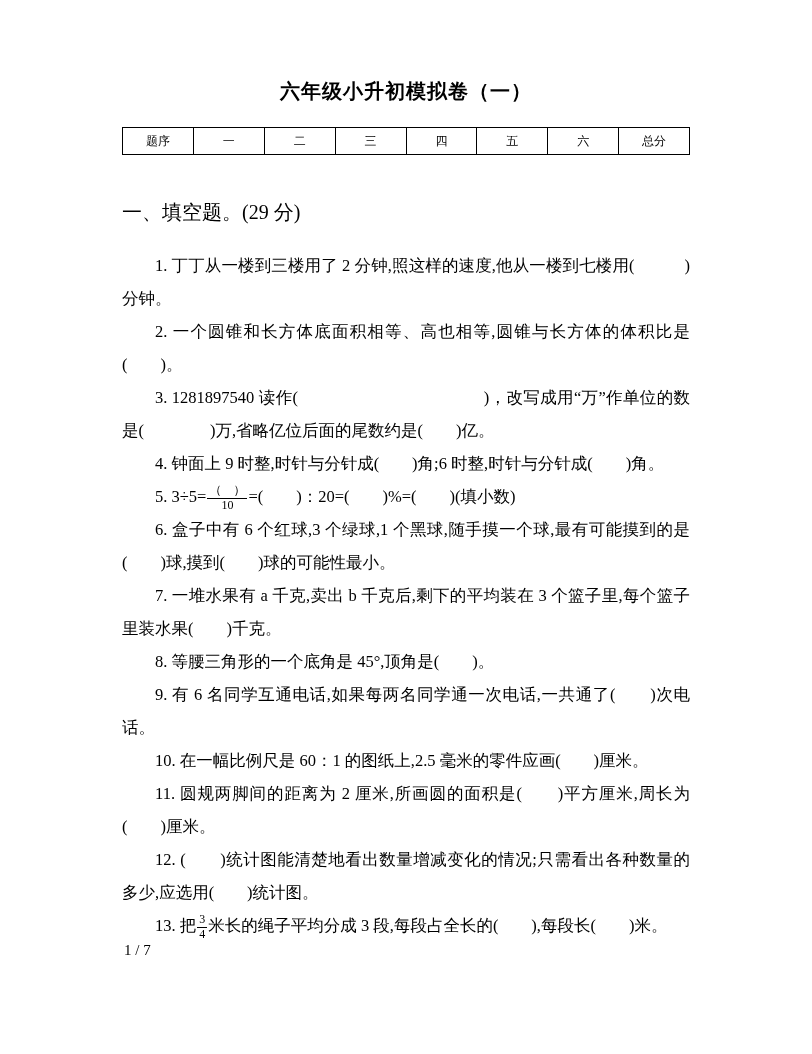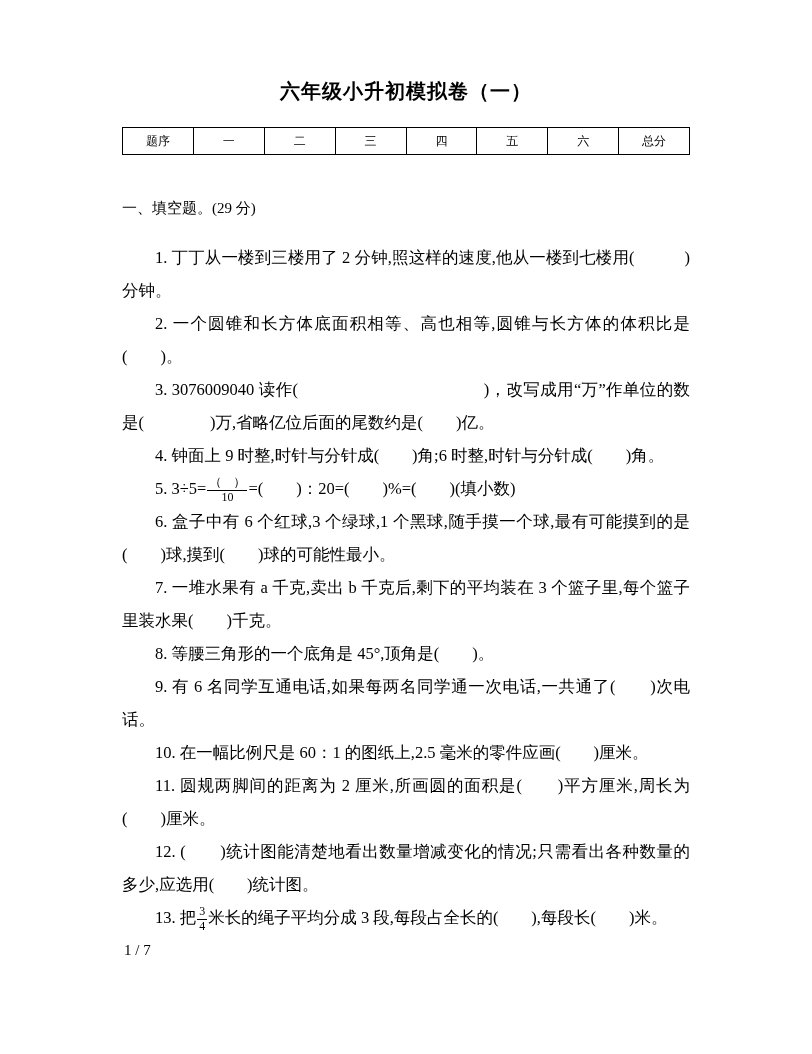--- a/index.html
+++ b/index.html
@@ -35,21 +35,21 @@
   }
   .score-table td {
     border: 1px solid #000;
     height: 27px;
     text-align: center;
     vertical-align: middle;
     font-size: 12px;
   }
 
   .section-heading {
-    font-size: 15px;
+    font-size: 20px;
     margin-top: 44px;
   }
 
   .questions { margin-top: 23px; }
   p.q {
     font-size: 16.5px;
     line-height: 33px;
     text-indent: 2em;
     text-align: justify;
   }
@@ -98,21 +98,21 @@
         <td>总分</td>
       </tr>
     </tbody>
   </table>
 
   <div class="section-heading">一、填空题。(29 分)</div>
 
   <div class="questions">
     <p class="q">1. 丁丁从一楼到三楼用了 2 分钟,照这样的速度,他从一楼到七楼用(　　　)分钟。</p>
     <p class="q">2. 一个圆锥和长方体底面积相等、高也相等,圆锥与长方体的体积比是(　　)。</p>
-    <p class="q">3. 3076009040 读作(　　　　　　　　　　　)，改写成用“万”作单位的数是(　　　　)万,省略亿位后面的尾数约是(　　)亿。</p>
+    <p class="q">3. 1281897540 读作(　　　　　　　　　　　)，改写成用“万”作单位的数是(　　　　)万,省略亿位后面的尾数约是(　　)亿。</p>
     <p class="q">4. 钟面上 9 时整,时针与分针成(　　)角;6 时整,时针与分针成(　　)角。</p>
     <p class="q"><span>5. 3÷5=</span><span class="frac"><span class="fnum">（　）</span><span class="fden">10</span></span><span>=(　　)：20=(　　)%=(　　)(填小数)</span></p>
     <p class="q">6. 盒子中有 6 个红球,3 个绿球,1 个黑球,随手摸一个球,最有可能摸到的是(　　)球,摸到(　　)球的可能性最小。</p>
     <p class="q">7. 一堆水果有 a 千克,卖出 b 千克后,剩下的平均装在 3 个篮子里,每个篮子里装水果(　　)千克。</p>
     <p class="q">8. 等腰三角形的一个底角是 45°,顶角是(　　)。</p>
     <p class="q">9. 有 6 名同学互通电话,如果每两名同学通一次电话,一共通了(　　)次电话。</p>
     <p class="q">10. 在一幅比例尺是 60：1 的图纸上,2.5 毫米的零件应画(　　)厘米。</p>
     <p class="q">11. 圆规两脚间的距离为 2 厘米,所画圆的面积是(　　)平方厘米,周长为(　　)厘米。</p>
     <p class="q">12. (　　)统计图能清楚地看出数量增减变化的情况;只需看出各种数量的多少,应选用(　　)统计图。</p>
     <p class="q"><span>13. 把</span><span class="frac"><span class="fnum">3</span><span class="fden">4</span></span><span>米长的绳子平均分成 3 段,每段占全长的(　　),每段长(　　)米。</span></p>

